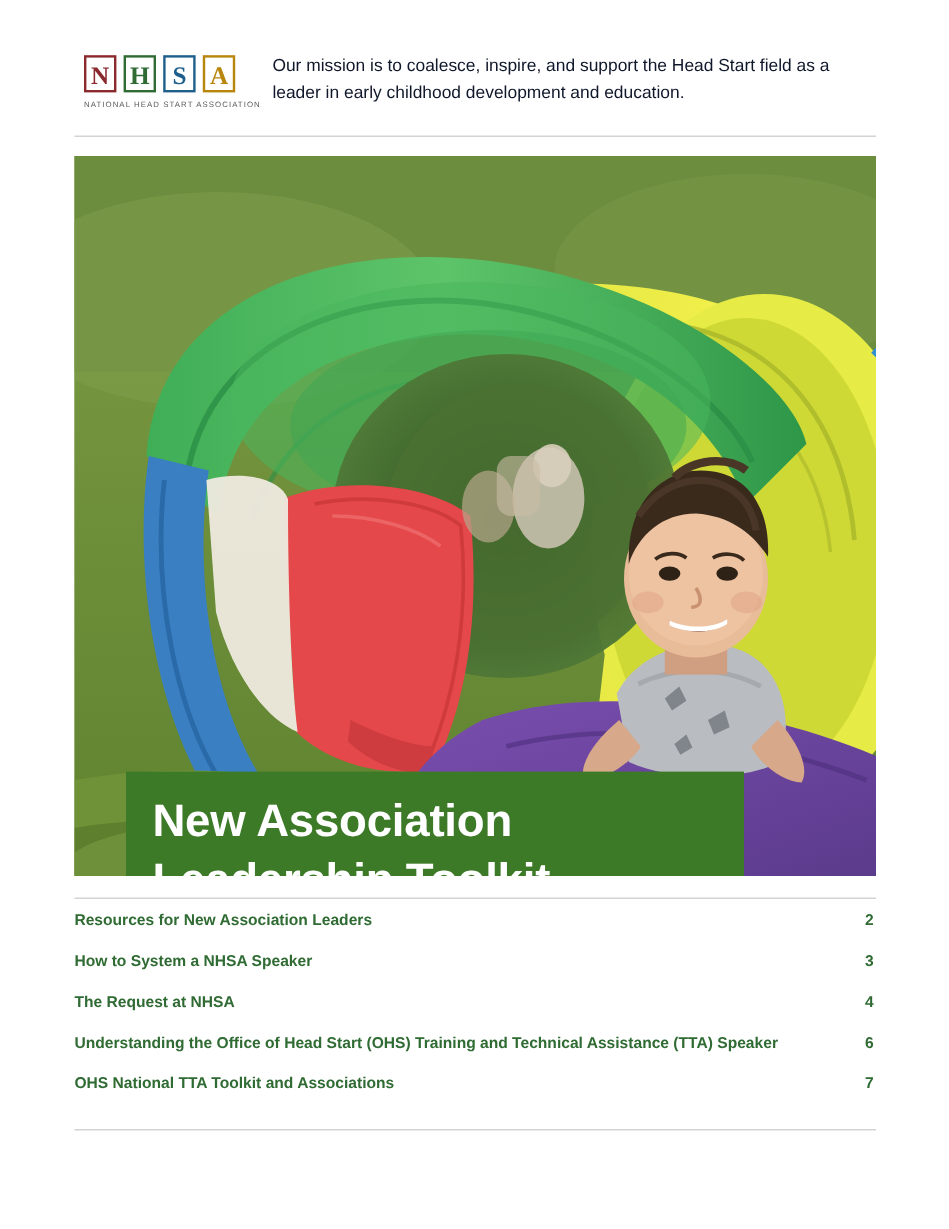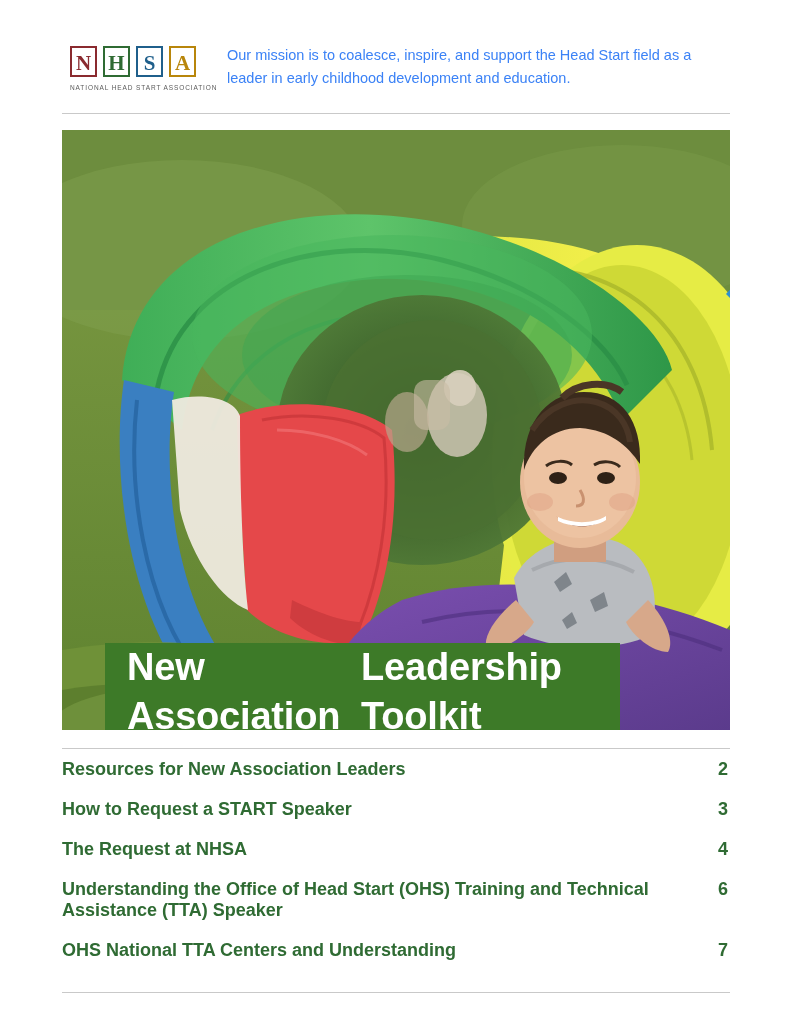--- a/index.html
+++ b/index.html
@@ -66,21 +66,21 @@
     letter-spacing: 0.9px;
     color: #5a5a5a;
     font-family: "Liberation Sans", sans-serif;
     white-space: nowrap;
   }
 
   .mission {
     flex: 1;
     font-size: 14.5px;
     line-height: 1.6;
-    color: #3b82f6;
+    color: #0f172a;
     padding-top: 2px;
   }
 
   .header-rule {
     position: absolute;
     left: 62px;
     top: 113px;
     width: 668px;
     height: 1px;
     background: #c9c9c9;
@@ -100,21 +100,21 @@
   .hero-svg { display: block; width: 100%; height: 100%; }
 
   .title-band {
     position: absolute;
     left: 43px;
     top: 513px;
     width: 515px;
     height: 133px;
     background: #3d7a28;
     display: flex;
-    flex-direction: row;
+    flex-direction: column;
     justify-content: center;
     padding-left: 22px;
     box-sizing: border-box;
   }
   .title-line {
     color: #ffffff;
     font-size: 38px;
     font-weight: bold;
     line-height: 1.28;
     letter-spacing: -0.2px;
@@ -135,21 +135,21 @@
   .toc-list {
     padding: 0;
     margin: 0;
     list-style: none;
   }
   .toc-item {
     display: flex;
     justify-content: space-between;
     align-items: baseline;
     padding: 9.5px 0;
-    font-size: 18px;
+    font-size: 13px;
     font-weight: bold;
     color: #2f6b33;
   }
   .toc-label { }
   .toc-page { padding-right: 2px; }
   .toc-bottom-rule {
     height: 1px;
     background: #c9c9c9;
     width: 100%;
     margin-top: 22px;
@@ -288,32 +288,32 @@
   </div>
 
   <div class="toc">
     <div class="toc-rule"></div>
     <ul class="toc-list">
       <li class="toc-item">
         <span class="toc-label">Resources for New Association Leaders</span>
         <span class="toc-page">2</span>
       </li>
       <li class="toc-item">
-        <span class="toc-label">How to Request a START Speaker</span>
+        <span class="toc-label">How to System a NHSA Speaker</span>
         <span class="toc-page">3</span>
       </li>
       <li class="toc-item">
         <span class="toc-label">The Request at NHSA</span>
         <span class="toc-page">4</span>
       </li>
       <li class="toc-item">
         <span class="toc-label">Understanding the Office of Head Start (OHS) Training and Technical Assistance (TTA) Speaker</span>
         <span class="toc-page">6</span>
       </li>
       <li class="toc-item">
-        <span class="toc-label">OHS National TTA Centers and Understanding</span>
+        <span class="toc-label">OHS National TTA Toolkit and Associations</span>
         <span class="toc-page">7</span>
       </li>
     </ul>
     <div class="toc-bottom-rule"></div>
   </div>
 
 </div>
 
 </body></html>

